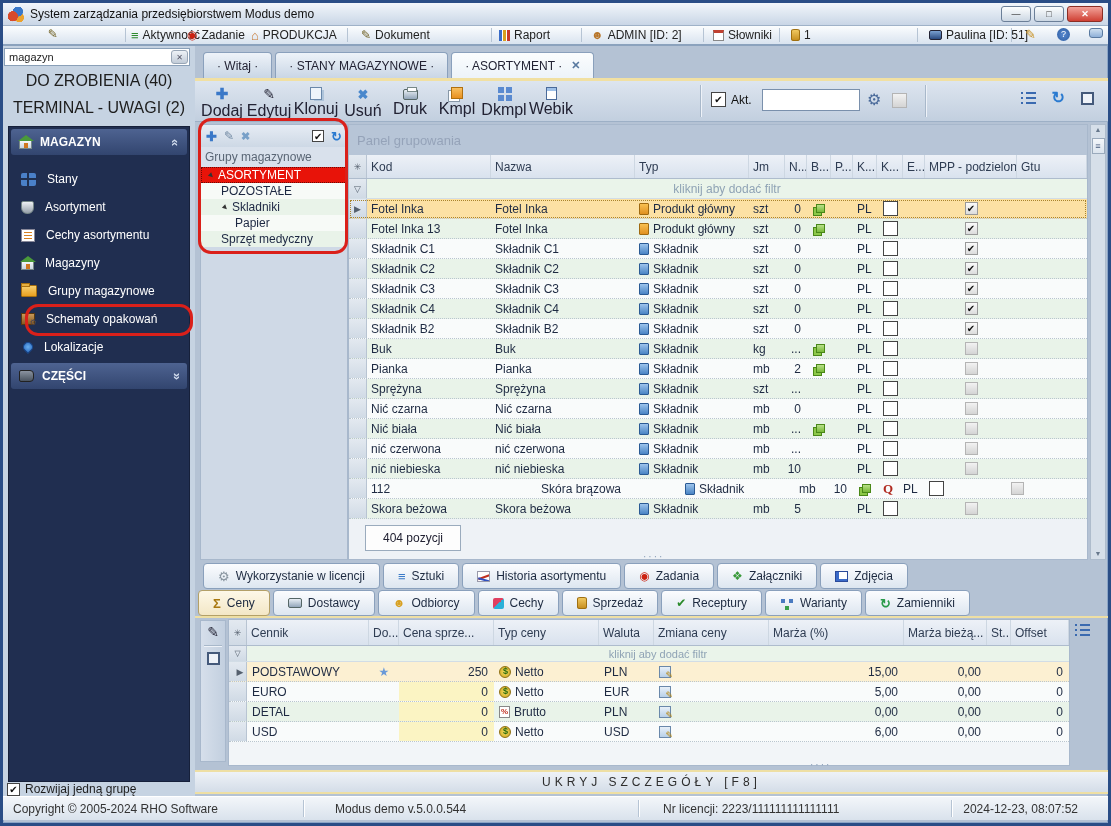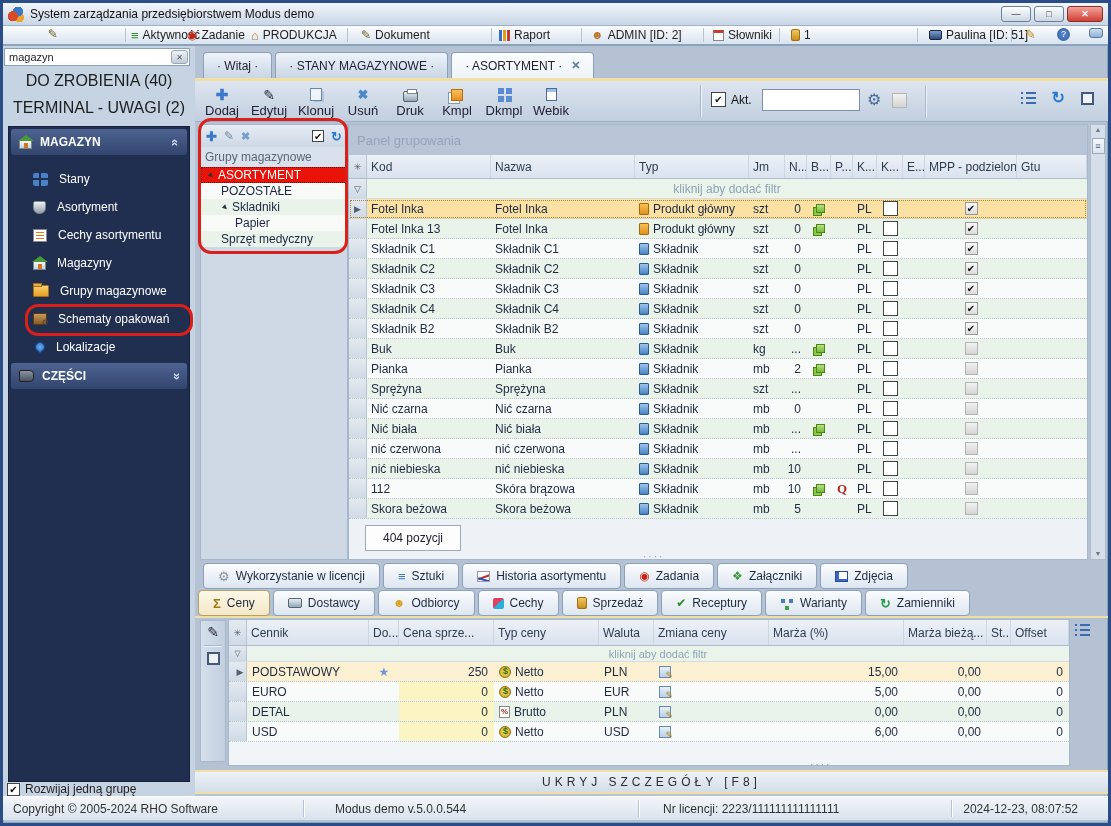--- a/index.html
+++ b/index.html
@@ -45,21 +45,21 @@
   .lsearch input{border:0;outline:none;flex:1;font:11px "Liberation Sans",sans-serif;padding:1px 4px;color:#222;background:transparent}
   .clear-btn{width:17px;height:14px;margin-right:1px;background:linear-gradient(#eef2f6,#c2ccd8);border:1px solid #98a6b6;border-radius:3px;
              font-size:8px;color:#556;display:flex;align-items:center;justify-content:center}
   .big-item{position:absolute;left:0;width:192px;text-align:center;font-size:16px;color:#1d1d1d}
   .navpanel{position:absolute;left:5px;top:80px;width:182px;height:656px;background:#202e50;border:1px solid #16203a}
   .navheader{margin:2px 2px 0;height:26px;border-radius:3px;background:linear-gradient(#4e6391,#32456f);
              display:flex;align-items:center;color:#fff;font-weight:bold;padding:0 8px;gap:8px;font-size:12px}
   .chev{margin-left:auto;color:#cfdaec;font-size:13px;display:inline-block}
   .chev.up{transform:rotate(90deg)} .chev.down{transform:rotate(-90deg)}
   .navitems{margin-top:10px}
-  .navitem{height:28px;display:flex;align-items:center;gap:11px;padding-left:24px;color:#fff;font-size:12px}
+  .navitem{height:28px;display:flex;align-items:center;gap:11px;padding-left:12px;color:#fff;font-size:12px}
   .n-grid{width:15px;height:13px;background:#4a80c8;border-radius:2px;position:relative}
   .n-grid::before{content:"";position:absolute;left:6px;top:0;width:2px;height:13px;background:#203050}
   .n-grid::after{content:"";position:absolute;left:0;top:5px;width:15px;height:2px;background:#203050}
   .n-shield{width:13px;height:13px;background:linear-gradient(#eef1f4,#96a0aa);border:1px solid #788;border-radius:2px 2px 6px 6px}
   .n-barcode{width:16px;height:12px;background:repeating-linear-gradient(90deg,#222 0 2px,#fff 2px 4px);border:1px solid #445}
   .n-list{width:14px;height:13px;background:#fff;border:1px solid #889;position:relative}
   .n-list::before{content:"";position:absolute;left:2px;top:2px;right:2px;bottom:2px;
                   background:repeating-linear-gradient(#d88020 0 1px,transparent 1px 3px)}
   .n-house{width:13px;height:9px;margin-top:4px;position:relative;background:linear-gradient(#f4f7fa,#c8d4e0);border:1px solid #788}
   .n-house::before{content:"";position:absolute;left:-2px;top:-6px;border-left:8px solid transparent;border-right:8px solid transparent;border-bottom:6px solid #4a9a3a}
@@ -83,21 +83,21 @@
   
   .main{position:absolute;left:195px;top:46px;width:913px;height:750px}
   .tabsrow{position:absolute;left:8px;top:6px;height:26px;display:flex;gap:3px}
   .tab{border:1px solid #8aa0bc;border-bottom:0;border-radius:4px 4px 0 0;padding:0 13px;display:flex;align-items:center;
        background:linear-gradient(#eef3f9,#c9d6e5);color:#223;white-space:nowrap}
   .tab.active{background:linear-gradient(#fbfdfe,#edf3f9)}
   .tab .tclose{margin-left:9px;color:#5a7aa0;font-size:11px;font-weight:bold}
   .yellowline{position:absolute;left:0;top:32px;right:0;height:3px;background:#f1e0a2}
   .toolbar{position:absolute;left:0;top:35px;right:0;height:41px;background:linear-gradient(#dde5ef,#c2cfdf);border-bottom:1px solid #9db0c6}
   .tbtn{position:absolute;top:2px;width:46px;height:37px;display:flex;flex-direction:column;align-items:center;justify-content:space-between;
-        padding:3px 0 2px;color:#223;font-size:13px}
+        padding:3px 0 2px;color:#223;font-size:16px}
   .i-add::before{content:"✚";color:#3a78c8;font-weight:bold;font-size:15px}
   .i-edit::before{content:"✎";color:#223;font-size:14px}
   .i-clone{width:12px;height:13px;border:1px solid #6a88aa;background:#eef4fa;box-shadow:3px 2px 0 -1px #aec4da}
   .i-delete::before{content:"✖";color:#4a88cc;font-weight:bold;font-size:13px}
   .i-print{width:15px;height:11px;margin-top:3px;background:linear-gradient(#e8eef4,#93a6ba);border:1px solid #566;border-radius:2px;position:relative}
   .i-print::before{content:"";position:absolute;left:3px;top:-3px;width:8px;height:3px;background:#fff;border:1px solid #788}
   .i-kmpl{width:12px;height:12px;background:linear-gradient(#f8c060,#e89020);border:1px solid #b07010;box-shadow:-3px 3px 0 -1px #fff,-3px 3px 0 0 #8898a8}
   .i-dkmpl{width:6px;height:6px;margin:1px 8px 8px 1px;background:#5a8ad0;box-shadow:8px 0 0 #5a8ad0,0 8px 0 #5a8ad0,8px 8px 0 #5a8ad0}
   .i-webik{width:11px;height:13px;background:#fff;border:1px solid #4a6a9a;box-shadow:inset 0 3px 0 #9ec0e8}
   .i-gear::before{content:"⚙";color:#4a6a9a;font-size:16px}
@@ -816,21 +816,21 @@
             </span>
             <span class="gc" style="width: 22px;"></span>
             <span class="gc centered" style="width: 92px;">
               <span class="cbx disabled"></span>
             </span>
             <span class="gc" style="width: 72px; flex: 1 1 0%;"></span>
           </div>
           <div class="grow white">
             <span class="marker" style="width: 18px;"></span>
             <span class="gc" style="width: 124px;">112</span>
-            <span class="gc" style="width: 144px;">Skóra brązowa</span>
+            <span class="gc" style="width: 144px; margin-left: 46px;">Skóra brązowa</span>
             <span class="gc" style="width: 114px;">
               <span class="icon i-doc-blue"></span>
               <span>Składnik</span>
             </span>
             <span class="gc" style="width: 36px;">mb</span>
             <span class="gc rightnum" style="width: 22px;">10</span>
             <span class="gc centered" style="width: 24px;">
               <span class="icon i-green-pair"></span>
             </span>
             <span class="gc centered" style="width: 22px;">

